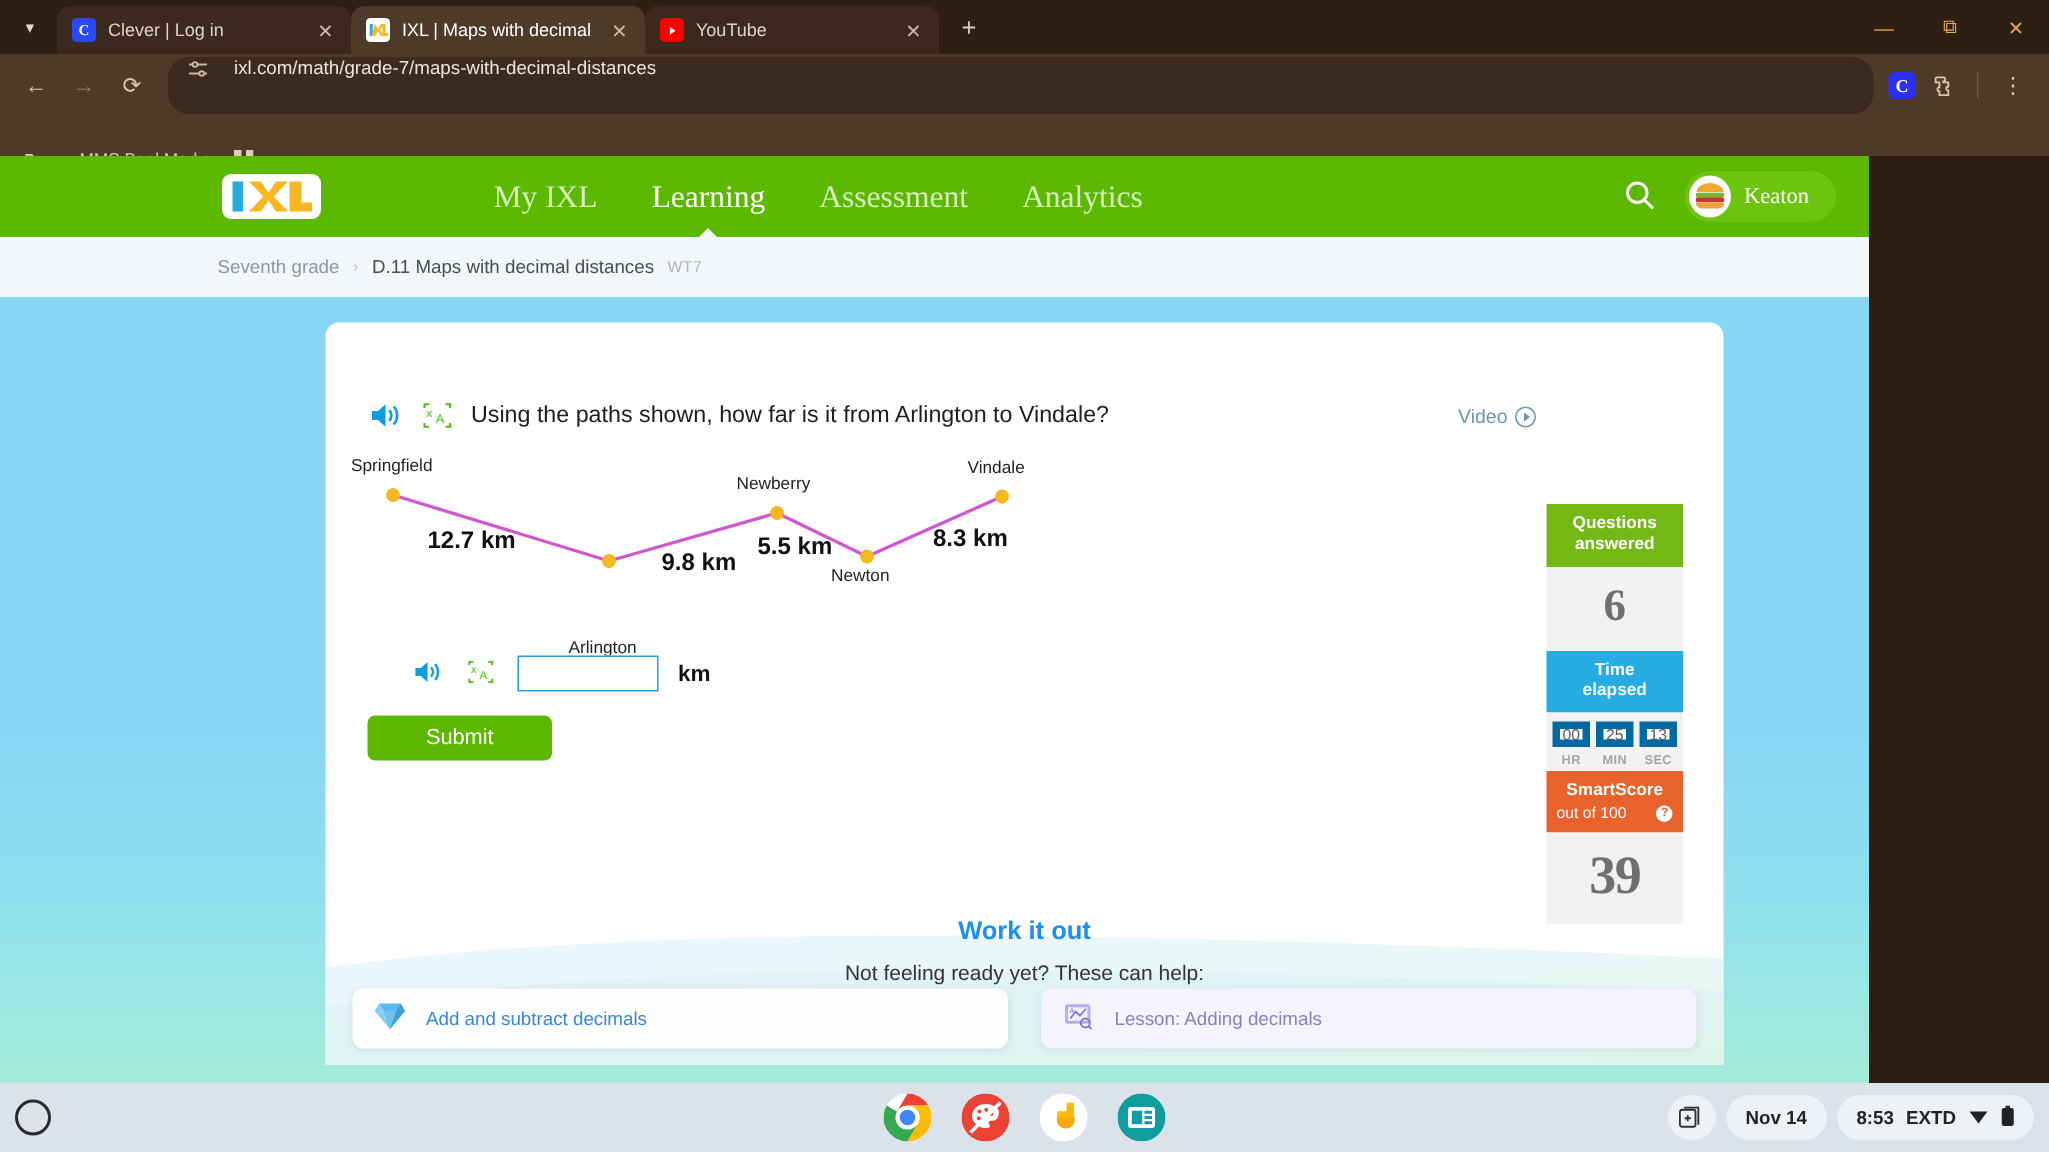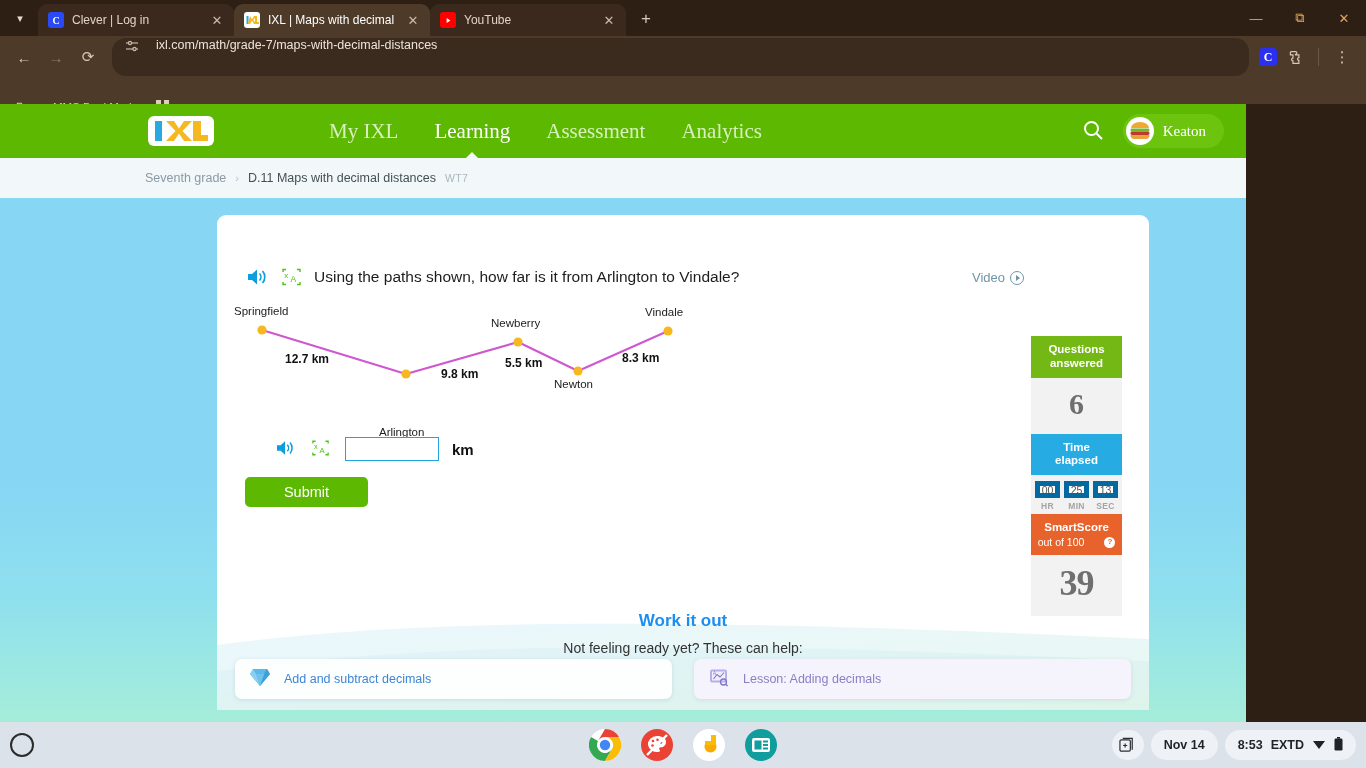--- a/index.html
+++ b/index.html
@@ -80,21 +80,21 @@
   .vl-circ { width:14px;height:14px;border-radius:50%;border:1.4px solid #6f95a8; display:flex;align-items:center;justify-content:center;}
   .vl-circ i { width:0;height:0;border-left:4px solid #6f95a8;border-top:3px solid transparent;border-bottom:3px solid transparent; margin-left:1.5px; display:block;}
 
   .qrow { position:absolute; left:29px; top:52px; display:flex; align-items:center; gap:12px;}
   .spk { width:23px;height:20px; }
   .trans { width:21px;height:20px; }
   .qtext { font-size:15.5px; color:#1d1d1d; }
 
   .mapwrap { position:absolute; left:22px; top:82px; width:500px; height:110px;}
   .maplabel { position:absolute; font-size:11.5px; color:#222; white-space:nowrap;}
-  .distlabel { position:absolute; font-size:12px; color:#111; font-weight:bold; white-space:nowrap;}
+  .distlabel { position:absolute; font-size:16px; color:#111; font-weight:bold; white-space:nowrap;}
 
   .ansrow { position:absolute; left:58px; top:222px; display:flex; align-items:center; gap:13px;}
   .ansinput { width:94px;height:24px; border:1.6px solid #22a2e0; background:#fff; }
   .unit { font-size:15px;font-weight:bold;color:#111;}
 
   .submit { position:absolute; left:28px; top:262px; width:123px;height:30px; background:#5cb800; border-radius:5px;
             color:#fff; font-size:14.5px; display:flex; align-items:center; justify-content:center; border:none;}
 
   .pencil { position:absolute; right:30px; top:342px; width:40px;height:40px;}
 

